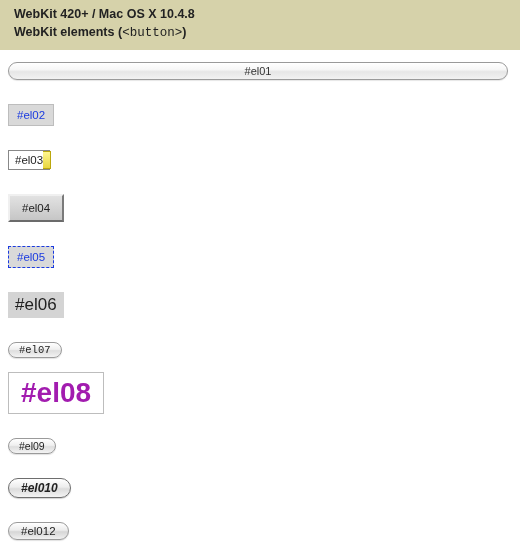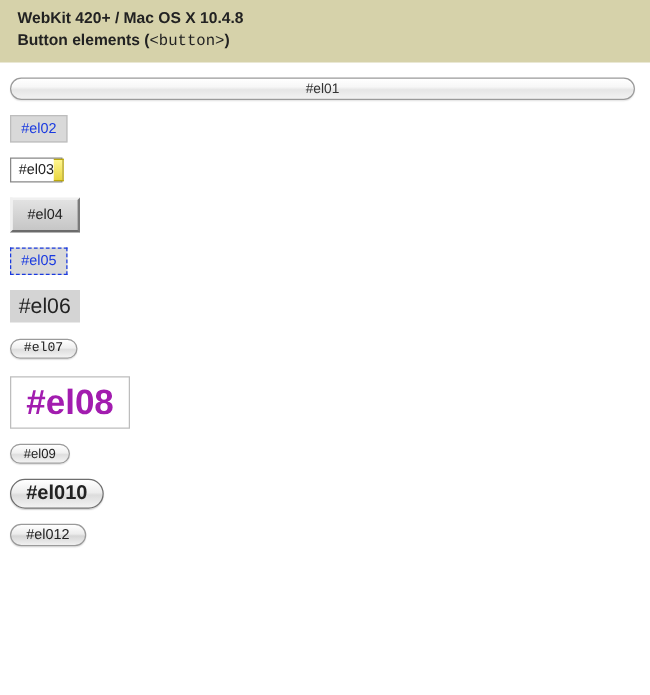--- a/index.html
+++ b/index.html
@@ -24,21 +24,21 @@
     color: #222;
   }
   .code {
     font-family: "Menlo", "Courier New", monospace;
     font-weight: 500;
   }
   .content {
     padding: 12px 8px 12px 8px;
   }
   .row {
-    margin-bottom: 12px;
+    margin-bottom: 24px;
   }
   .row.tight { margin-bottom: 14px; }
   
   .btn-aqua-full {
     width: 500px;
     height: 18px;
     border-radius: 10px;
     border: 1px solid #9a9a9a;
     background: linear-gradient(to bottom, #ffffff 0%, #f7f7f7 40%, #e6e6e6 55%, #f2f2f2 100%);
     font-size: 11px;
@@ -124,42 +124,43 @@
     background: #fff;
     border: 1px solid #bdbdbd;
     color: #a21caf;
     line-height: 1;
   }
   .btn-pill-dark {
     display: inline-flex;
     align-items: center;
     justify-content: center;
     padding: 2px 12px;
-    font-size: 16px;
+    font-size: 12px;
     font-weight: 600;
     border-radius: 12px;
     border: 1px solid #6e6e6e;
     background: linear-gradient(to bottom, #ffffff 0%, #ededed 45%, #dcdcdc 55%, #f3f3f3 100%);
     box-shadow: 0 1px 1px rgba(0,0,0,0.18);
+    font-style: italic;
   }
   .btn-white-rect {
     display: inline-block;
     padding: 6px 12px;
     font-size: 12px;
     background: #fff;
     border: 1px solid #bdbdbd;
   }
 </style>
 </head>
 <body>
 
 <div class="header">
   <div class="line">WebKit 420+ / Mac OS X 10.4.8</div>
   <div class="line">
-    <span>Button elements (</span><span class="code">&lt;button&gt;</span><span>)</span>
+    <span>WebKit elements (</span><span class="code">&lt;button&gt;</span><span>)</span>
   </div>
 </div>
 
 <div class="content">
 
   <div class="row">
     <div class="btn-aqua-full">
       <span>#el01</span>
     </div>
   </div>

